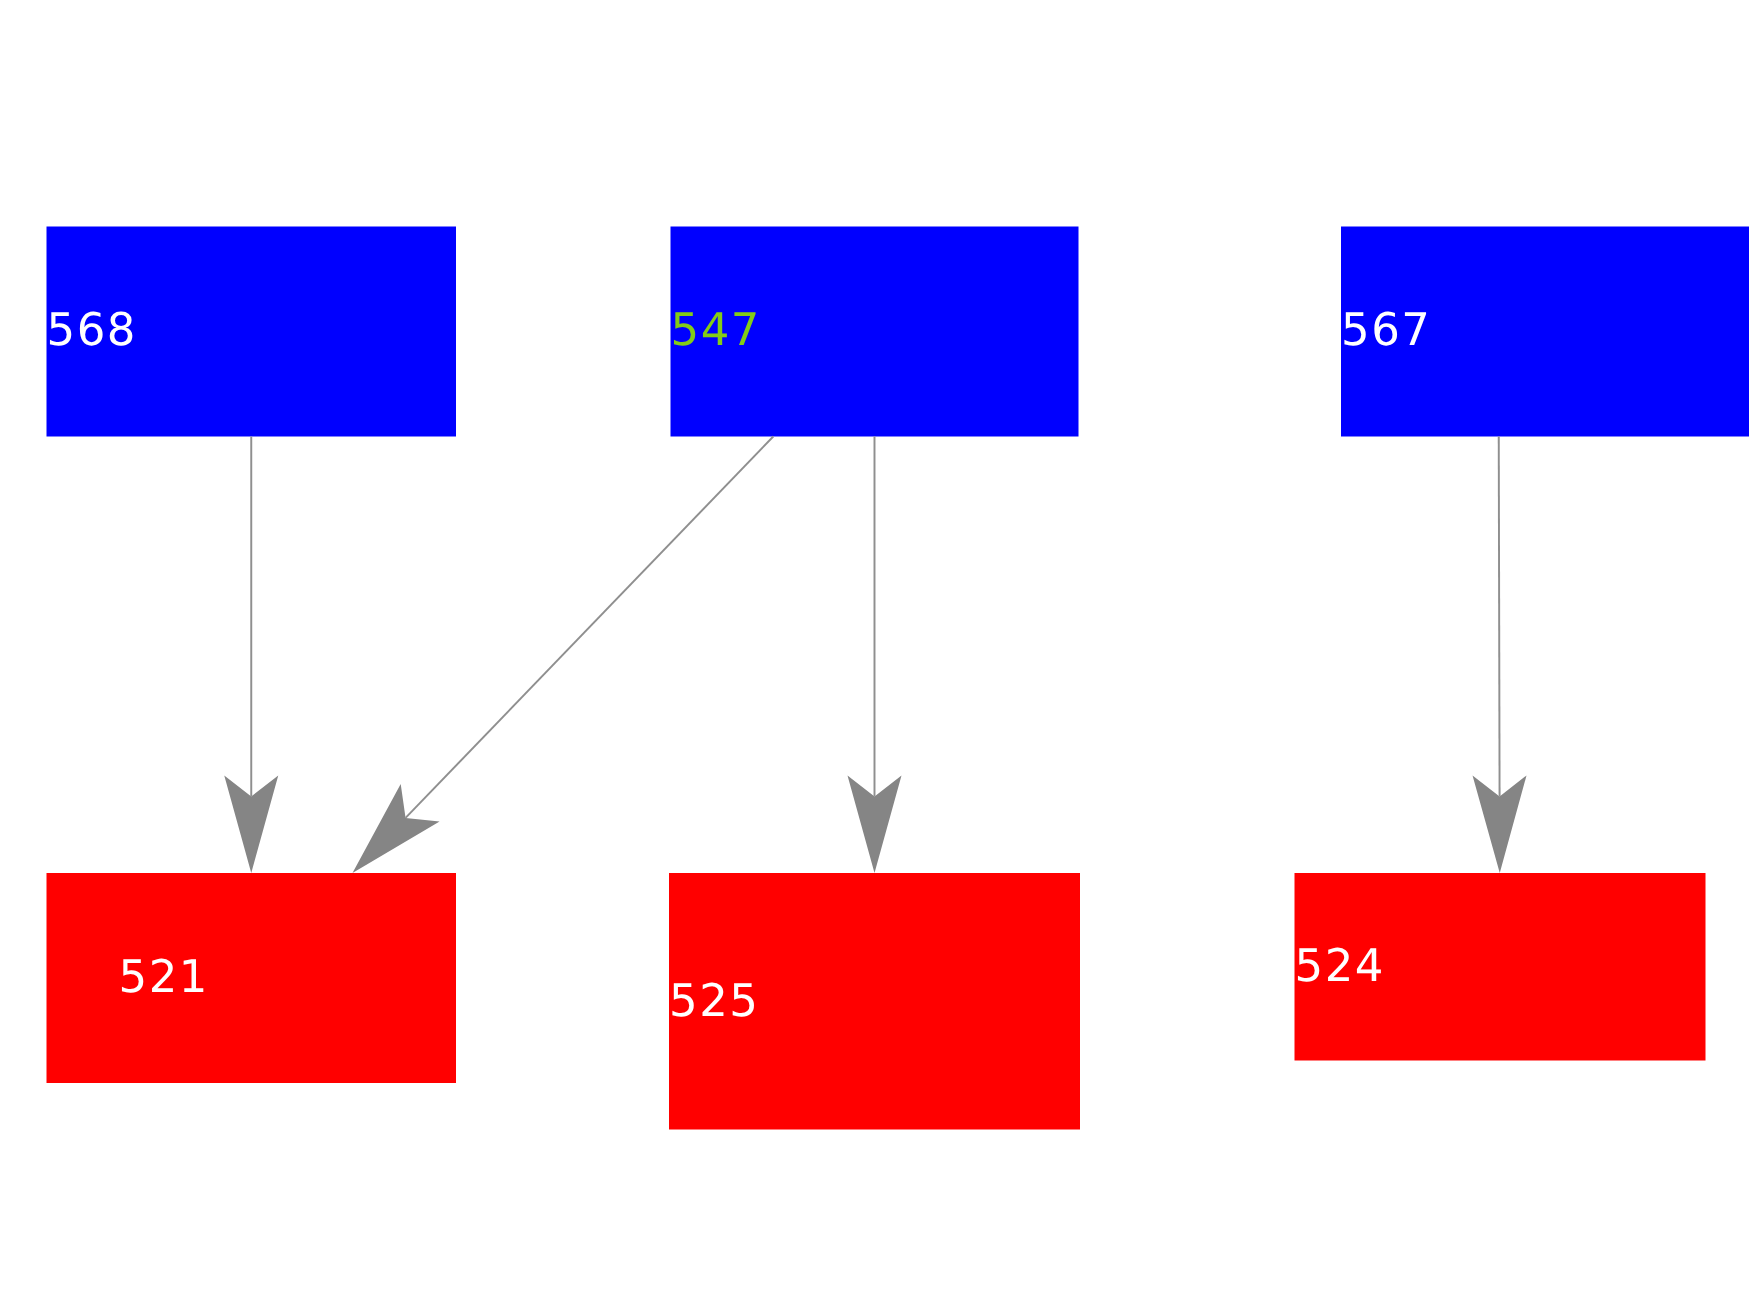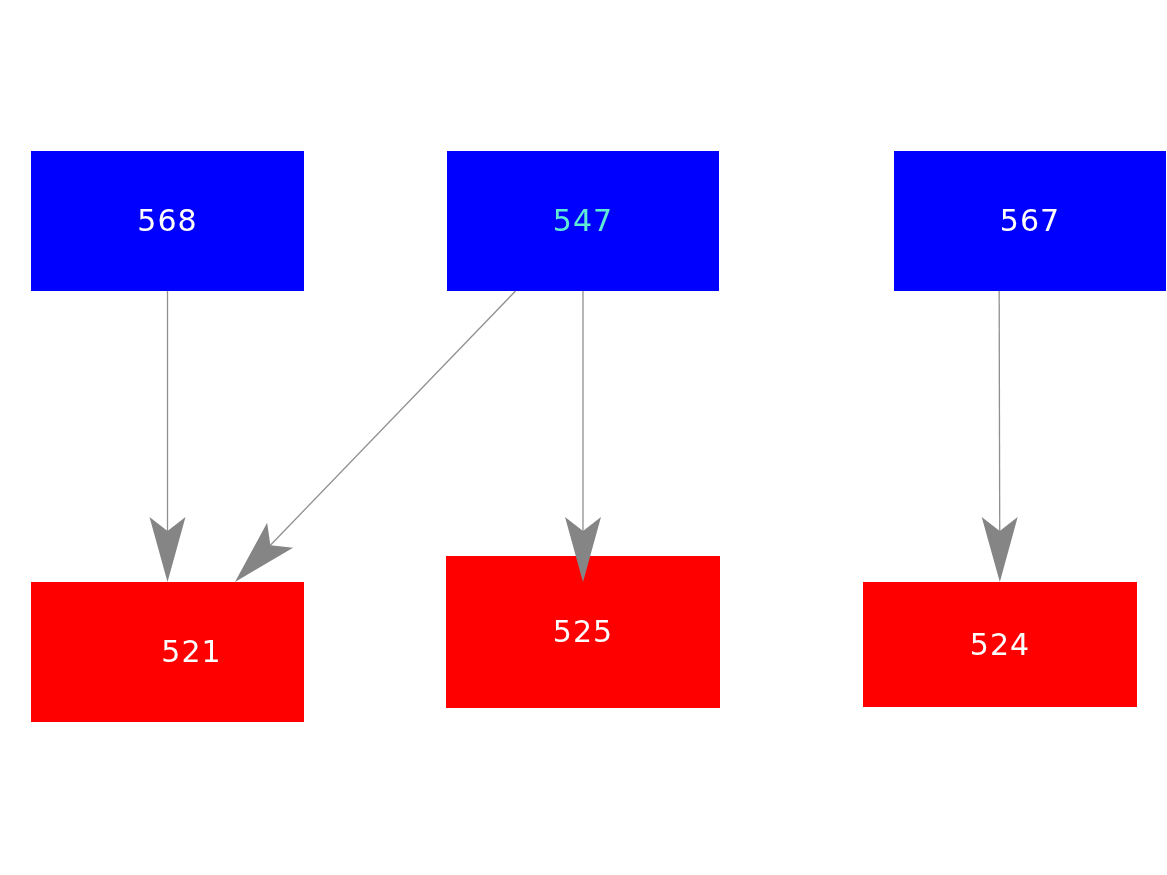--- a/index.html
+++ b/index.html
@@ -25,21 +25,20 @@
     left: 0;
     top: 0;
     width: 100%;
     height: 100%;
     z-index: 1;
   }
   .node {
     position: absolute;
     display: flex;
     align-items: center;
-    justify-content: center;
   }
   .node-label {
     color: #ffffff;
     font-size: 30px;
     line-height: 1;
     letter-spacing: 1px;
   }
 </style>
 </head>
 <body>
@@ -61,28 +60,28 @@
       <g>
         <line x1="999.1626016260162" y1="291" x2="999.7200932348238" y2="531.0001375916603" stroke="#8f8f8f" stroke-width="1.3"></line>
         <polygon points="999.8385598141696,582 981.6876215591188,517.0419870958068 999.7200932348238,531.0001375916603 1017.6875244355939,516.9583636280332" fill="#858585"></polygon>
       </g>
     </svg>
   <div class="nodes-layer">
       <div class="node" style="left: 31px; top: 151px; width: 273px; height: 140px; background: rgb(0, 0, 255);">
         <span class="node-label" style="color: rgb(255, 255, 255);">568</span>
       </div>
       <div class="node" style="left: 447px; top: 151px; width: 272px; height: 140px; background: rgb(0, 0, 255);">
-        <span class="node-label" style="color: #5eead4;">547</span>
+        <span class="node-label" style="color: #84cc16;">547</span>
       </div>
       <div class="node" style="left: 863px; top: 151px; width: 272px; height: 140px; background: rgb(0, 0, 255); margin-left: 31px;">
         <span class="node-label" style="color: rgb(255, 255, 255);">567</span>
       </div>
       <div class="node" style="left: 31px; top: 582px; width: 273px; height: 140px; background: rgb(255, 0, 0);">
         <span class="node-label" style="color: rgb(255, 255, 255); margin-left: 48px;">521</span>
       </div>
-      <div class="node" style="left: 446px; top: 556px; width: 274px; height: 152px; background: rgb(255, 0, 0);">
+      <div class="node" style="left: 446px; top: 582px; width: 274px; height: 171px; background: rgb(255, 0, 0);">
         <span class="node-label" style="color: rgb(255, 255, 255);">525</span>
       </div>
       <div class="node" style="left: 863px; top: 582px; width: 274px; height: 125px; background: rgb(255, 0, 0);">
         <span class="node-label" style="color: rgb(255, 255, 255);">524</span>
       </div>
     </div>
 </div>
 
 </body></html>

